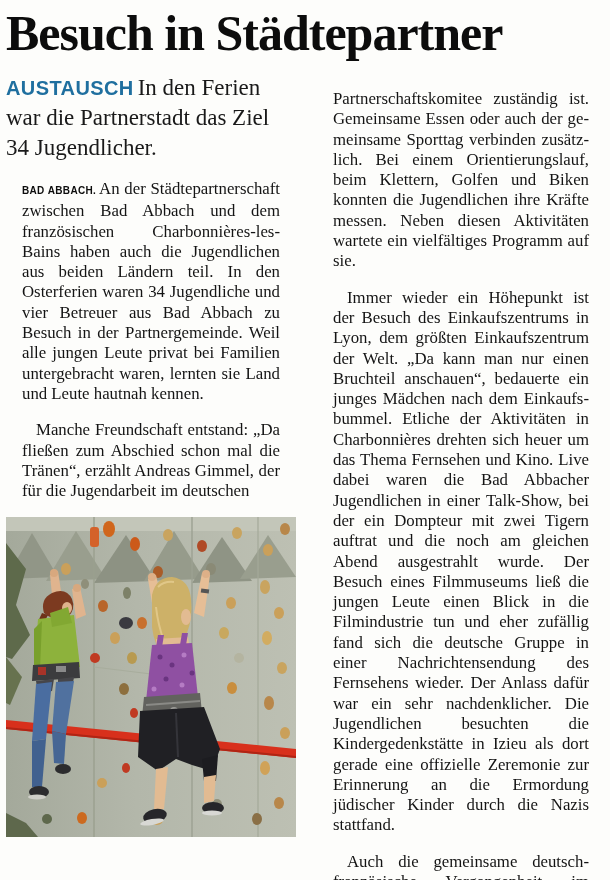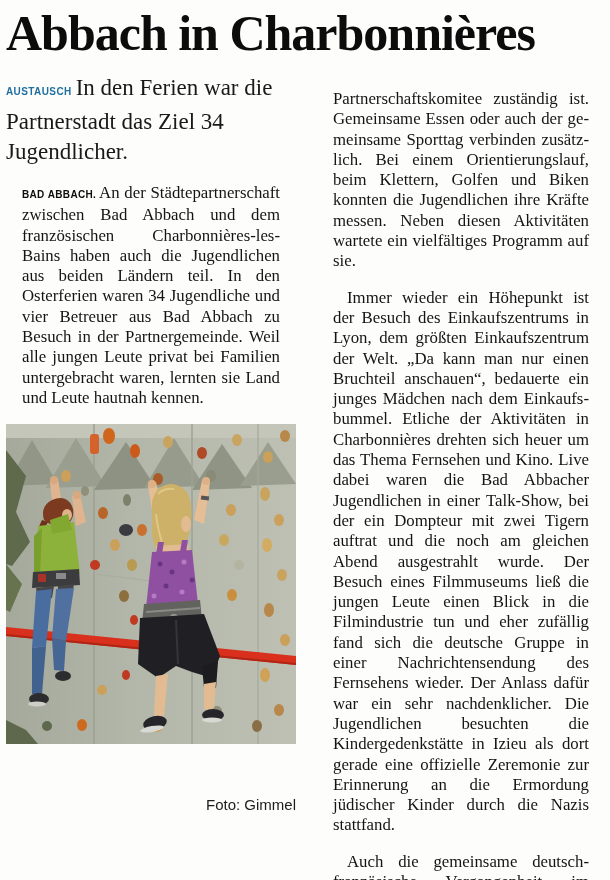--- a/index.html
+++ b/index.html
@@ -28,21 +28,21 @@
 
   .lead {
     margin:0 0 15px 0;
     font-size:23px;
     line-height:30px;
     color:#191919;
   }
   .kicker {
     font-family:"Liberation Sans", sans-serif;
     font-weight:bold;
-    font-size:10px;
+    font-size:20px;
     letter-spacing:0.4px;
     color:#1f6f9f;
     margin-right:4px;
   }
 
   .body-para {
     margin:16px;
     font-size:16.8px;
     line-height:20.3px;
     text-align:justify;
@@ -74,34 +74,35 @@
     color:#101010;
     width:290px;
   }
   .cap-credit { float:right; font-weight:normal; color:#1c1c1c;margin-top:44px; }
 </style>
 </head>
 <body>
 
 <div class="page">
 
-  <h1 class="headline">Abbach in Charbonnières</h1>
+  <h1 class="headline">Besuch in Städtepartner</h1>
 
   <div class="columns">
 
     <div class="col">
 
       <p class="lead">
         <span class="kicker">AUSTAUSCH</span><span>In den Ferien war die Partnerstadt das Ziel 34 Jugendlicher.</span>
       </p>
 
       <p class="body-para">
         <span class="dateline">BAD ABBACH.</span><span>An der Städtepartner­schaft zwischen Bad Abbach und dem französischen Charbonnières-les-Bains haben auch die Jugendlichen aus bei­den Ländern teil. In den Osterferien waren 34 Jugendliche und vier Betreu­er aus Bad Abbach zu Besuch in der Partnergemeinde. Weil alle jungen Leute privat bei Familien unterge­bracht waren, lernten sie Land und Leute hautnah kennen.</span>
       </p>
 
+      <p class="body-para indent">Manche Freundschaft entstand: „Da fließen zum Abschied schon mal die Tränen“, erzählt Andreas Gimmel, der für die Jugendarbeit im deutschen</p>
 
       <figure class="photo-block">
         <svg class="photo" width="290" height="320" viewBox="0 0 290 320" xmlns="http://www.w3.org/2000/svg">
           <defs>
             <linearGradient id="wallg" x1="0" y1="0" x2="1" y2="0">
               <stop offset="0" stop-color="#a4a99b"></stop>
               <stop offset="0.45" stop-color="#b3b7aa"></stop>
               <stop offset="1" stop-color="#bdc0b3"></stop>
             </linearGradient>
           </defs>

